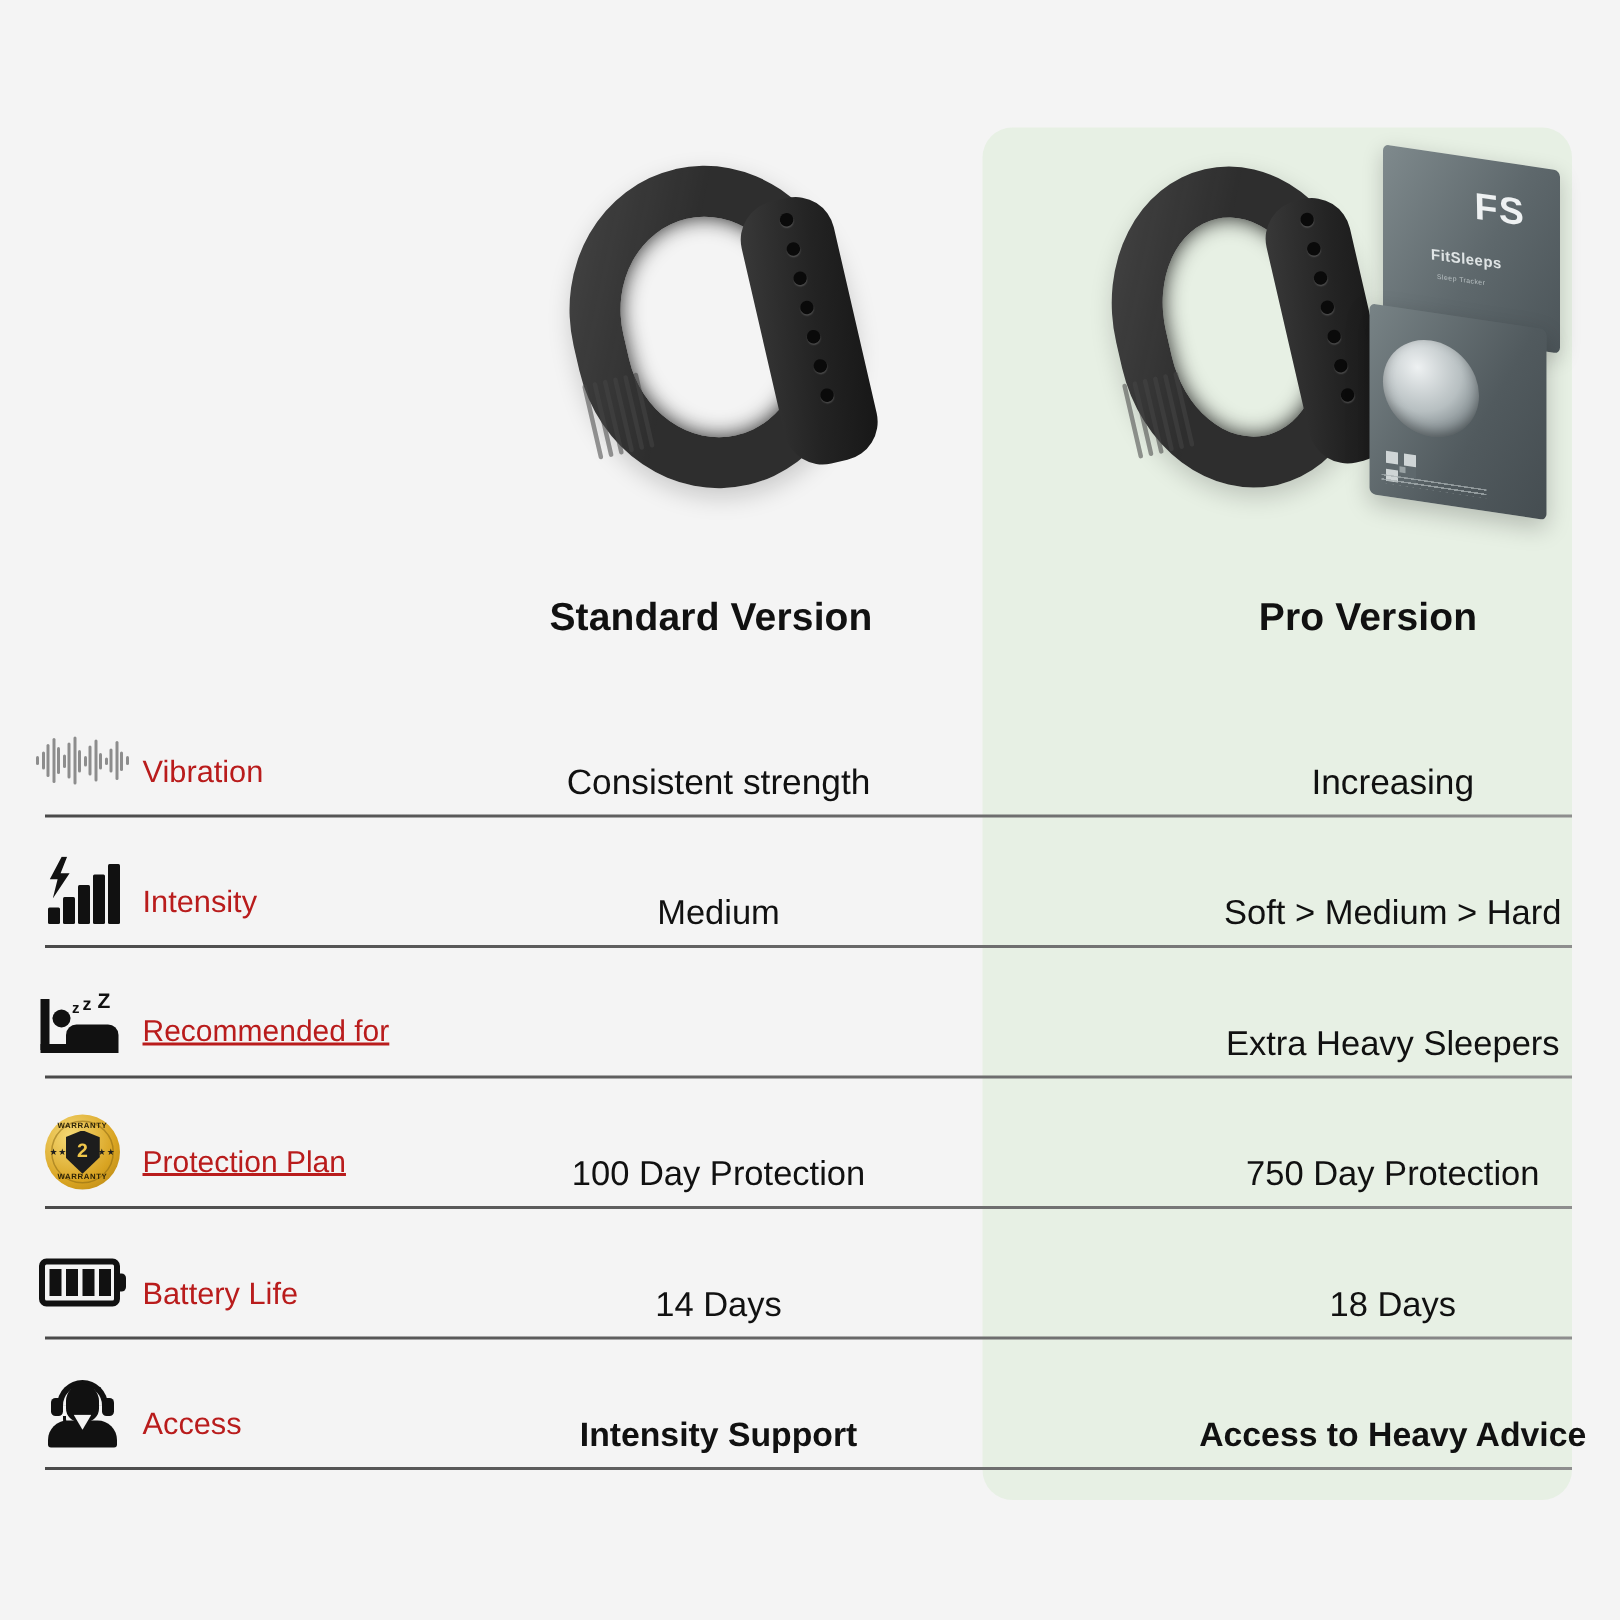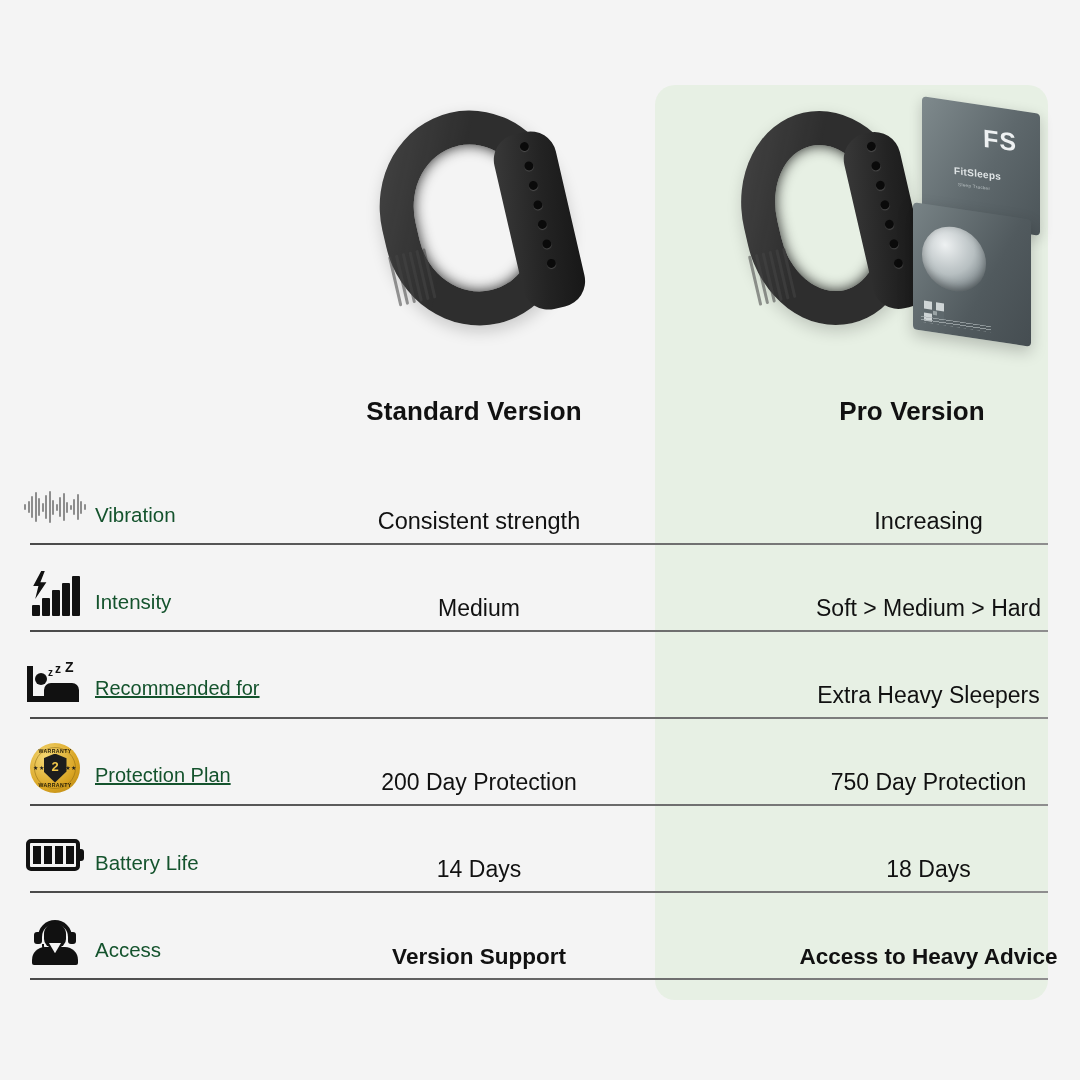--- a/index.html
+++ b/index.html
@@ -37,21 +37,21 @@
   .row{position:relative;height:87px;}
   .row .divider{
     position:absolute;left:30px;right:32px;bottom:0;height:2px;
     background:linear-gradient(to right,#4a4a4a,#6c6c6c 60%,#8e8e8e);
   }
   .feat{
     position:absolute;left:26px;bottom:14px;
     display:flex;align-items:center;gap:11px;
   }
   .feat-icon{width:58px;height:48px;display:flex;align-items:center;justify-content:center;flex:0 0 auto;}
-  .feat-label{font-size:20.5px;color:#14532d;white-space:nowrap;margin-top:15px;}
+  .feat-label{font-size:20.5px;color:#b91c1c;white-space:nowrap;margin-top:15px;}
   .cell{
     position:absolute;bottom:10px;font-size:23px;color:#111;
     text-align:center;white-space:nowrap;
   }
   .cell-std{left:324px;width:310px;}
   .cell-pro{left:776px;width:305px;}
   .row.r1 .cell{font-size:23.5px;}
   .row.r6 .cell{font-weight:600;font-size:22.5px;}
   .row.r3 .feat-label,.row.r4 .feat-label{font-size:20px;text-decoration:underline;}
 
@@ -343,21 +343,21 @@
             <span class="ring"></span>
             <span class="wtop">WARRANTY</span>
             <span class="star star-l">★★</span>
             <span class="star star-r">★★</span>
             <span class="shield">2</span>
             <span class="wbot">WARRANTY</span>
           </span>
         </span>
         <span class="feat-label">Protection Plan</span>
       </div>
-      <div class="cell cell-std">200 Day Protection</div>
+      <div class="cell cell-std">100 Day Protection</div>
       <div class="cell cell-pro">750 Day Protection</div>
       <div class="divider"></div>
     </div>
 
     <div class="row r5">
       <div class="feat">
         <span class="feat-icon">
           <span class="batt">
             <span class="body"></span>
               <span class="tip"></span>
@@ -384,19 +384,19 @@
             <span class="ear-l"></span>
               <span class="ear-r"></span>
             <span class="head"></span>
               <span class="mic"></span>
             <span class="body"></span>
               <span class="v"></span>
           </span>
         </span>
         <span class="feat-label">Access</span>
       </div>
-      <div class="cell cell-std">Version Support</div>
+      <div class="cell cell-std">Intensity Support</div>
       <div class="cell cell-pro">Access to Heavy Advice</div>
       <div class="divider"></div>
     </div>
 
   </div>
 </div>
 
 </body></html>

